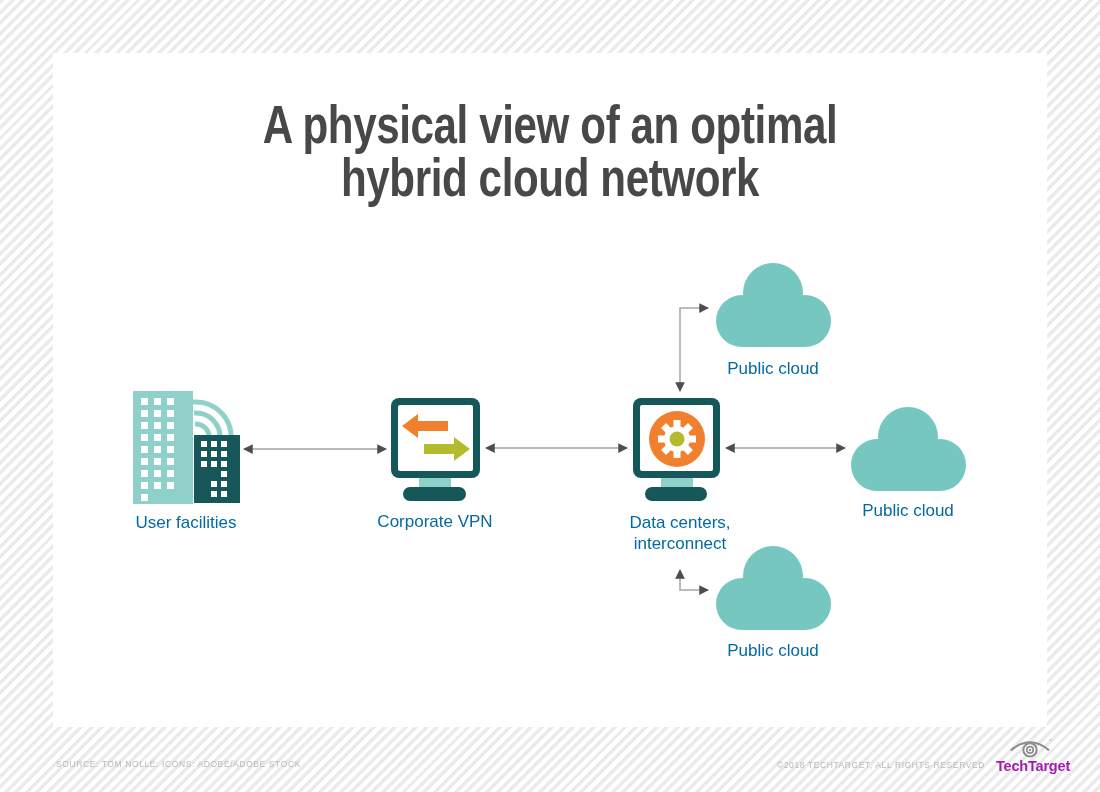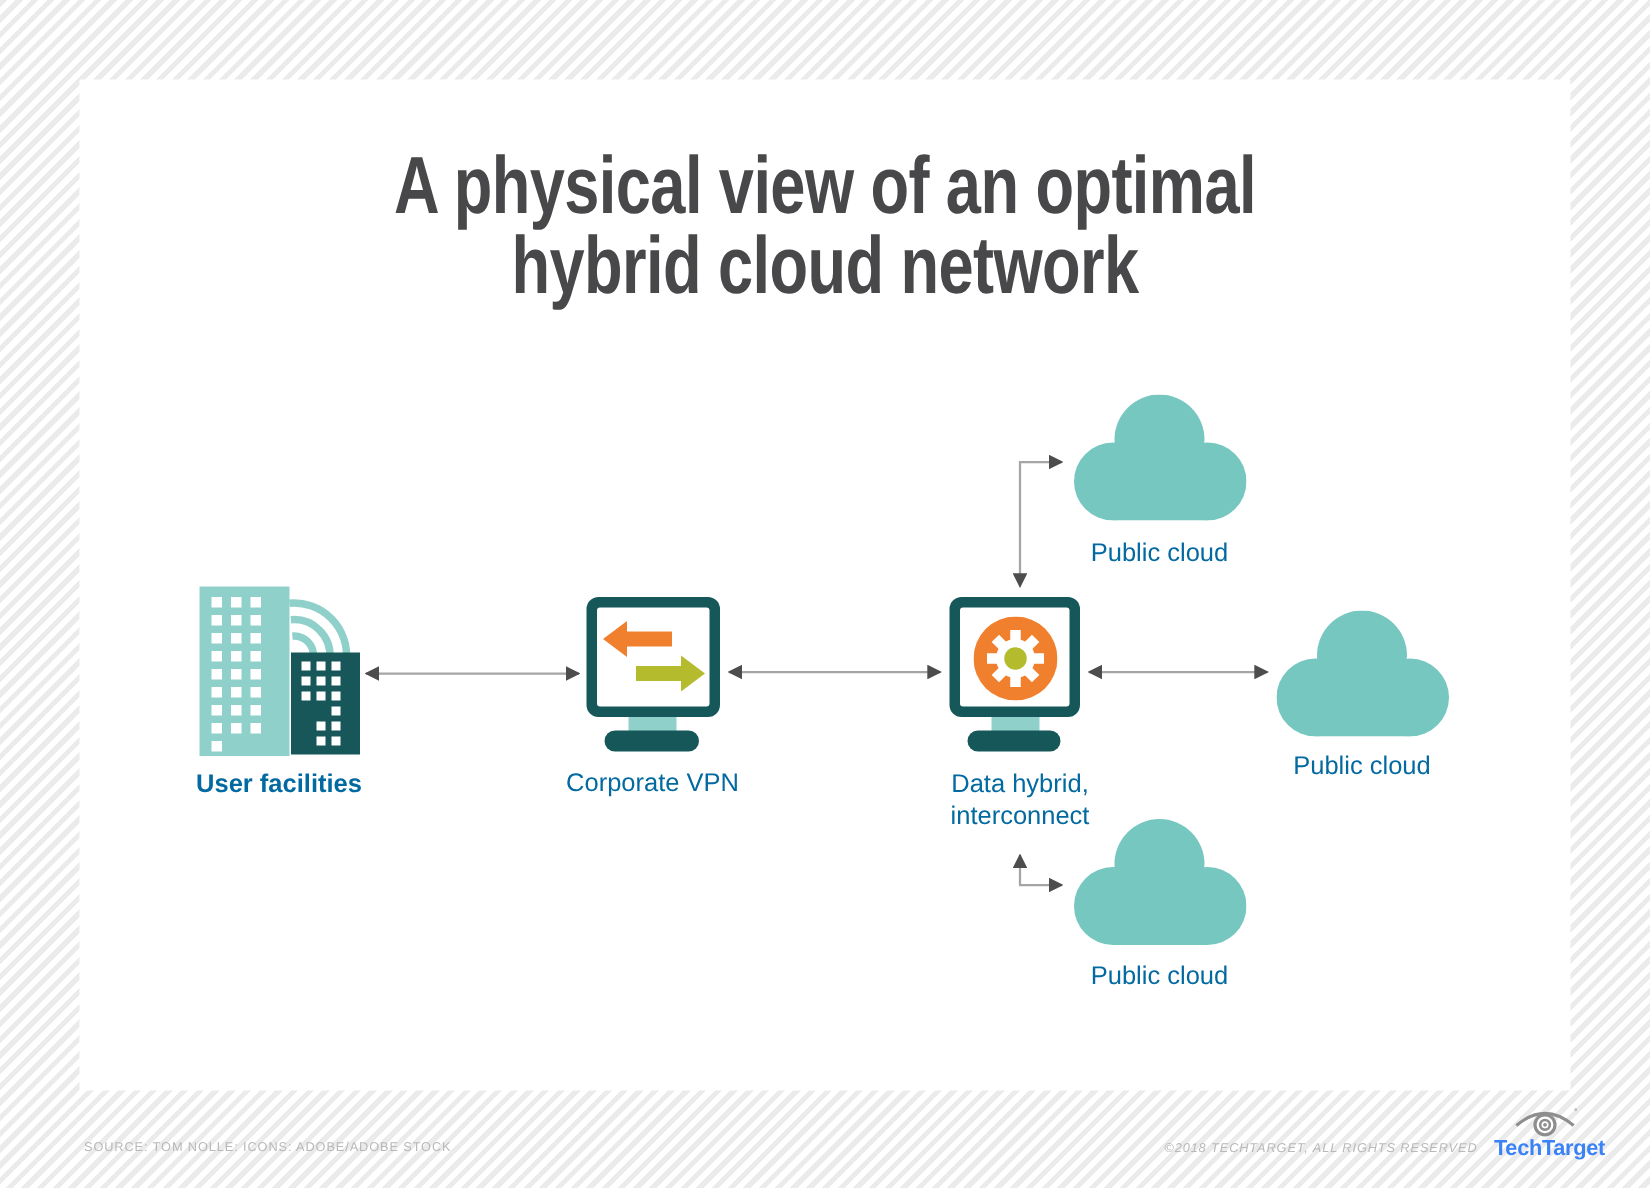--- a/index.html
+++ b/index.html
@@ -34,21 +34,21 @@
   }
   .win{background:#ffffff;}
   .win.off{visibility:hidden;}
   
   .monitor{position:absolute;background:#16585a;border-radius:8px;}
   .monitor .screen{position:absolute;left:7px;top:7px;right:7px;bottom:7px;background:#ffffff;border-radius:2px;}
   .neck{position:absolute;width:32px;height:10px;background:#8fd1ca;}
   .base{position:absolute;height:14px;background:#16585a;border-radius:7px;}
   
   .footer-text{position:absolute;font-size:8.5px;letter-spacing:.6px;color:#b9b9b9;}
-  .logo{position:absolute;left:996px;top:737px;width:68px;text-align:left;color:#3b82f6;}
+  .logo{position:absolute;left:996px;top:737px;width:68px;text-align:left;color:#a21caf;}
   .logo .brand{font-size:14.5px;font-weight:bold;letter-spacing:-.2px;margin-top:0px;}
   svg{display:block;}
 </style>
 </head>
 <body>
 
 <div class="stage">
 
   <div class="card"></div>
 
@@ -122,21 +122,21 @@
       <div class="win off"></div>
       <div class="win"></div>
     <div class="win off"></div>
       <div class="win"></div>
       <div class="win"></div>
     <div class="win off"></div>
       <div class="win"></div>
       <div class="win"></div>
   </div>
 
-  <div class="node-label" style="left:86px;top:512px;font-weight:bold;">User facilities</div>
+  <div class="node-label" style="left:86px;top:512px;">User facilities</div>
 
   <div class="monitor" style="left:391px;top:398px;width:89px;height:80px;">
     <div class="screen"></div>
   </div>
   <svg class="overlay" style="left:402px;top:412px;" width="70" height="52" viewBox="0 0 70 52">
     <polygon points="0,14 16,2 16,9 46,9 46,19 16,19 16,26" fill="#f0802d"></polygon>
     <polygon points="22,32 52,32 52,25 68,37 52,49 52,42 22,42" fill="#b4bc2e"></polygon>
   </svg>
   <div class="neck" style="left:419px;top:478px;"></div>
   <div class="base" style="left:403px;top:487px;width:63px;"></div>
@@ -156,21 +156,21 @@
       <rect x="24.5" y="9" width="7" height="9" transform="rotate(225,28,28)"></rect>
       <rect x="24.5" y="9" width="7" height="9" transform="rotate(270,28,28)"></rect>
       <rect x="24.5" y="9" width="7" height="9" transform="rotate(315,28,28)"></rect>
       <circle cx="28" cy="28" r="13"></circle>
     </g>
     <circle cx="28" cy="28" r="7.5" fill="#b4bc2e"></circle>
   </svg>
   <div class="neck" style="left:661px;top:478px;"></div>
   <div class="base" style="left:645px;top:487px;width:62px;"></div>
   <div class="node-label" style="left:580px;top:512px;">
-    <div>Data hybrid,</div>
+    <div>Data centers,</div>
     <div>interconnect</div>
   </div>
 
   <svg class="overlay" style="left:716px;top:263px;" width="115" height="84" viewBox="0 0 115 84">
     <g fill="#76c7c0">
       <circle cx="57" cy="30" r="30"></circle>
         <circle cx="26" cy="58" r="26"></circle>
         <circle cx="89" cy="58" r="26"></circle>
       <rect x="26" y="44" width="63" height="40"></rect>
     </g>
@@ -191,21 +191,21 @@
     <g fill="#76c7c0">
       <circle cx="57" cy="30" r="30"></circle>
         <circle cx="26" cy="58" r="26"></circle>
         <circle cx="89" cy="58" r="26"></circle>
       <rect x="26" y="44" width="63" height="40"></rect>
     </g>
   </svg>
   <div class="node-label" style="left:673px;top:640px;">Public cloud</div>
 
   <div class="footer-text" style="left:56px;top:759px;">SOURCE: TOM NOLLE: ICONS: ADOBE/ADOBE STOCK</div>
-  <div class="footer-text" style="left:695px;top:760px;width:290px;text-align:right;font-style:italic;">©2018 TECHTARGET, ALL RIGHTS RESERVED</div>
+  <div class="footer-text" style="left:695px;top:760px;width:290px;text-align:right;">©2018 TECHTARGET, ALL RIGHTS RESERVED</div>
 
   <div class="logo">
     <svg style="margin:0 auto;" width="46" height="21" viewBox="0 0 46 22">
       <path d="M3,14 Q23,-3 43,14" stroke="#8e8e8e" stroke-width="2.2" fill="none"></path>
       <circle cx="23" cy="13.5" r="7" fill="#ffffff" stroke="#8e8e8e" stroke-width="2.2"></circle>
       <circle cx="23" cy="13.5" r="3.4" fill="none" stroke="#8e8e8e" stroke-width="1.8"></circle>
       <circle cx="23" cy="13.5" r="1.3" fill="#8e8e8e"></circle>
       <circle cx="44.5" cy="3" r="1" fill="#bdbdbd"></circle>
     </svg>
     <div class="brand">TechTarget</div>

